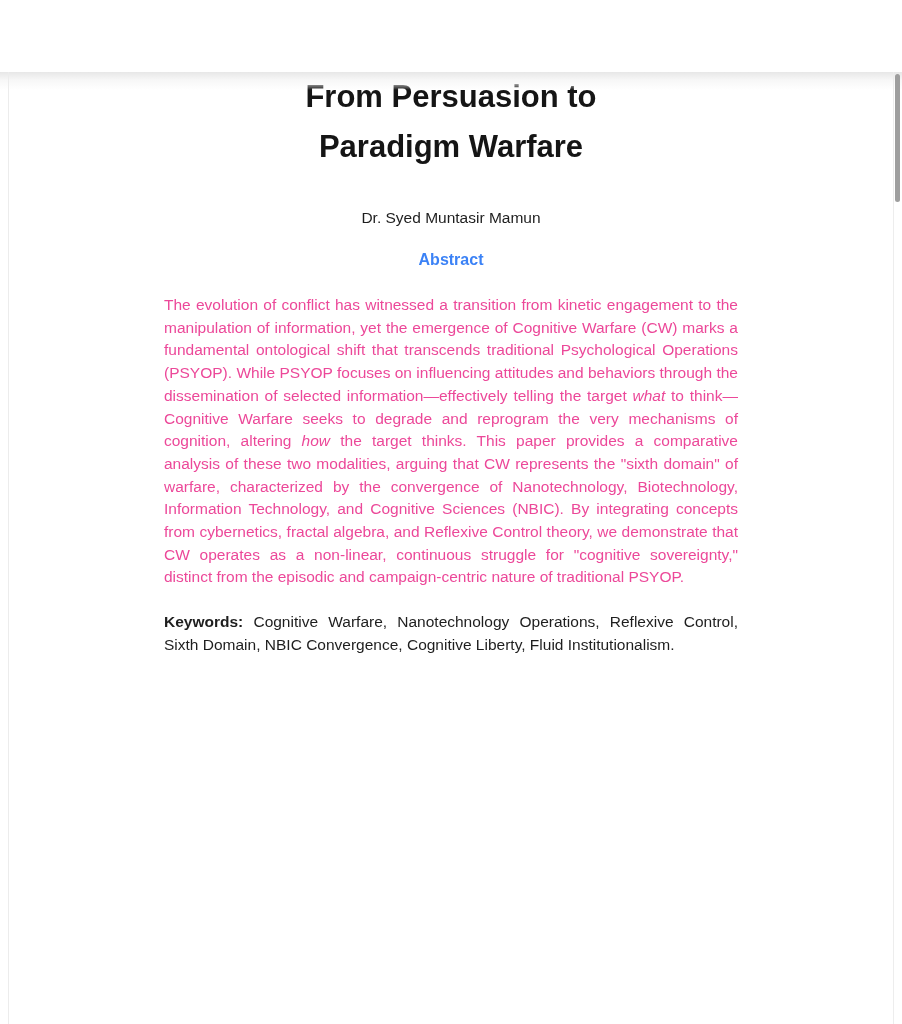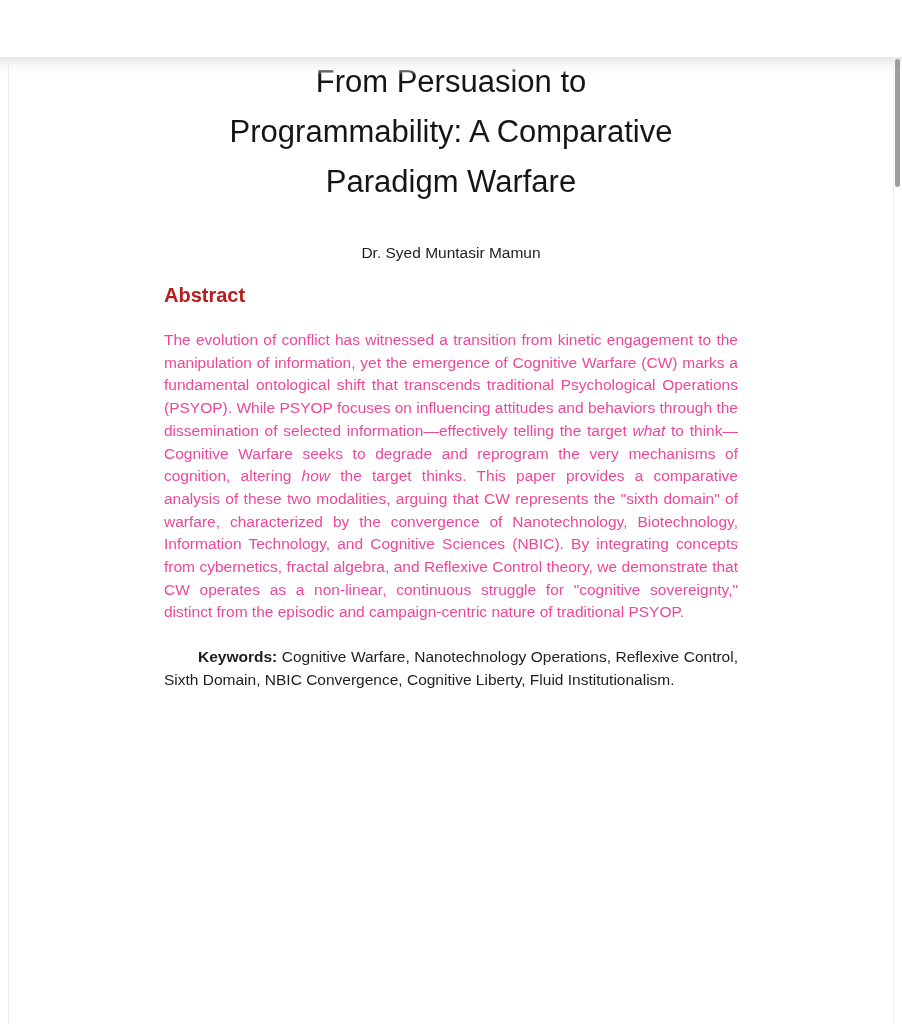--- a/index.html
+++ b/index.html
@@ -46,69 +46,69 @@
     background: #9e9e9e;
   }
   .page {
     position: relative;
     width: 902px;
     height: 1024px;
     padding: 0 164px;
     color: #1b1b1b;
   }
   .title {
-    margin-top: 57px;
+    margin-top: 72px;
     font-size: 31px;
-    font-weight: 400;
+    font-weight: 700;
     line-height: 50px;
     text-align: center;
     color: #151515;
   }
   .title .tline { display: block; }
   .byline {
     margin-top: 34px;
     text-align: center;
     font-size: 15.5px;
     line-height: 24px;
     color: #1e1e1e;
   }
   .abstract-heading {
     margin-top: 18px;
-    font-size: 20px;
+    text-align: center;
+    font-size: 16px;
     font-weight: 700;
     line-height: 24px;
-    color: #b91c1c;
+    color: #3b82f6;
   }
   .abstract {
     margin-top: 22px;
     font-size: 15.5px;
     line-height: 22.7px;
     text-align: justify;
     color: #ec4899;
   }
   .abstract em { font-style: italic; }
   .keywords {
     margin-top: 22px;
     font-size: 15.5px;
     line-height: 22.7px;
     text-align: justify;
     color: #1e1e1e;
   }
-  .keywords strong { font-weight: 700; margin-left: 34px; }
+  .keywords strong { font-weight: 700; }
 </style>
 </head>
 <body>
 
 <div class="viewport">
 
   <div class="page">
 
     <h1 class="title">
         <span class="tline">From Persuasion to</span>
-        <span class="tline">Programmability: A Comparative</span>
         <span class="tline">Paradigm Warfare</span>
       </h1>
 
     <div class="byline">
       <div>Dr. Syed Muntasir Mamun</div>
     </div>
 
     <h2 class="abstract-heading">Abstract</h2>
 
     <p class="abstract"><span>The evolution of conflict has witnessed a transition from kinetic engagement to the manipulation of information, yet the emergence of Cognitive Warfare (CW) marks a fundamental ontological shift that transcends traditional Psychological Operations (PSYOP). While PSYOP focuses on influencing attitudes and behaviors through the dissemination of selected information—effectively telling the target </span><em>what</em><span> to think—Cognitive Warfare seeks to degrade and reprogram the very mechanisms of cognition, altering </span><em>how</em><span> the target thinks. This paper provides a comparative analysis of these two modalities, arguing that CW represents the "sixth domain" of warfare, characterized by the convergence of Nanotechnology, Biotechnology, Information Technology, and Cognitive Sciences (NBIC). By integrating concepts from cybernetics, fractal algebra, and Reflexive Control theory, we demonstrate that CW operates as a non-linear, continuous struggle for "cognitive sovereignty," distinct from the episodic and campaign-centric nature of traditional PSYOP.</span></p>

